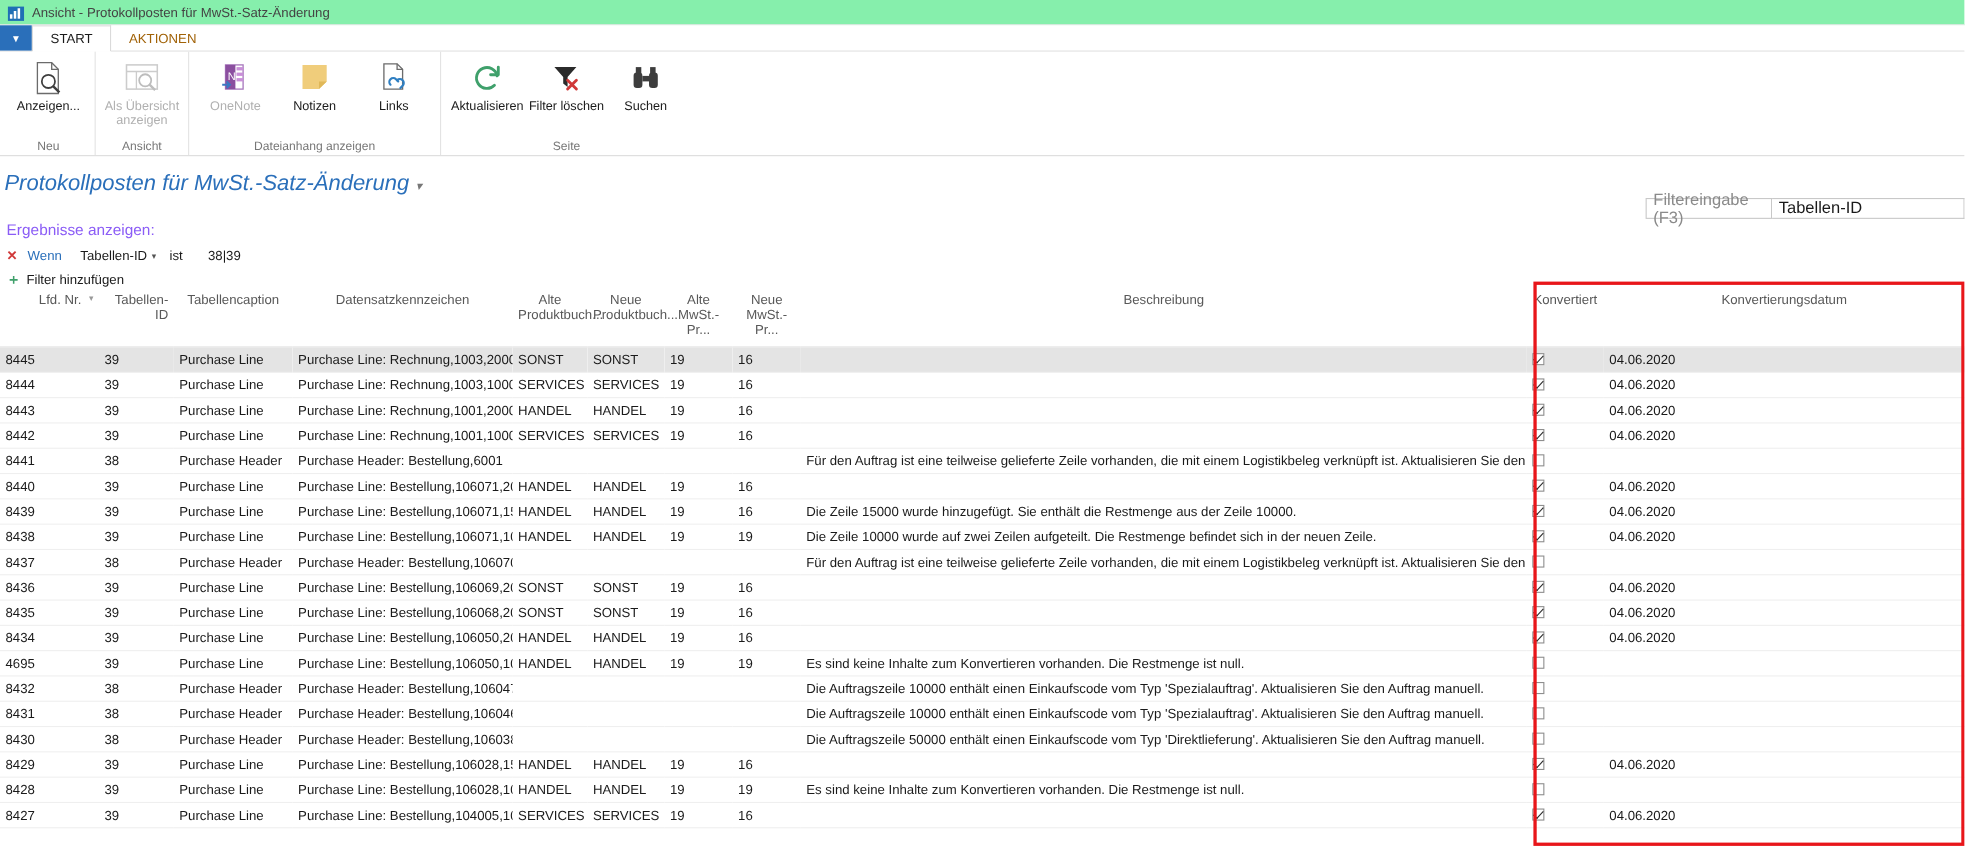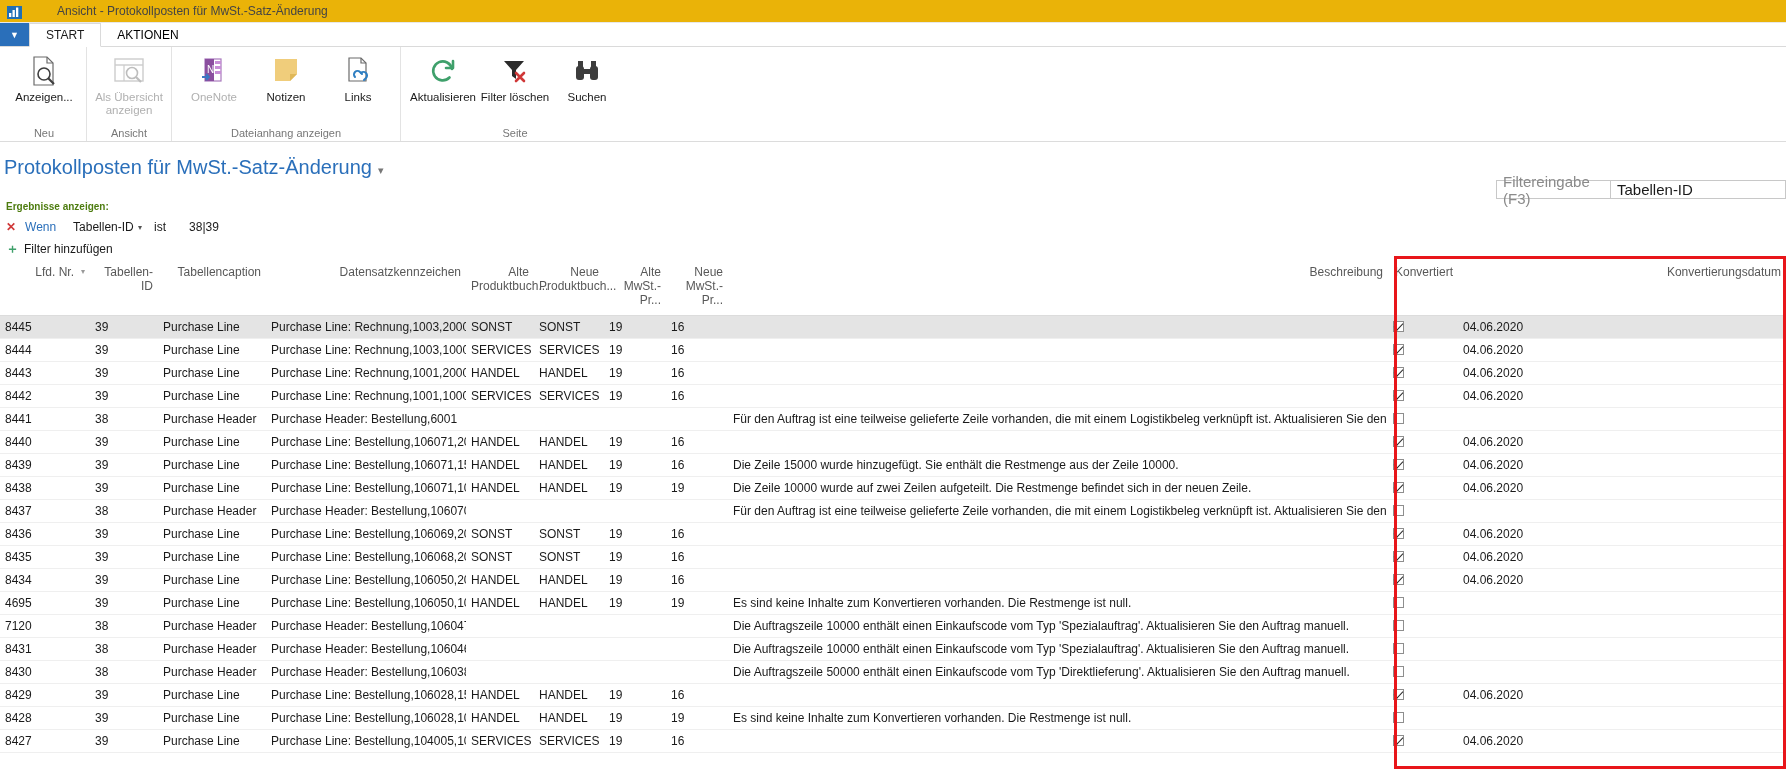--- a/index.html
+++ b/index.html
@@ -16,23 +16,22 @@
     overflow: hidden;
     position: relative;
   }
 
   
   .titlebar {
     height: 22px;
     display: flex;
     align-items: center;
     padding: 0 6px;
-    background: #eab308;
+    background: #86efac;
     border-bottom: 1px solid #e8e8e8;
-    gap: 28px;
   }
   .titlebar .app-icon {
     width: 16px; height: 16px;
     margin-right: 7px;
     display: inline-flex;
     align-items: flex-end;
     justify-content: center;
   }
   .titlebar .title-text {
     font-size: 12px;
@@ -54,21 +53,21 @@
     display: flex;
     align-items: center;
     justify-content: center;
     font-size: 9px;
   }
   .rtab {
     padding: 0 16px;
     display: flex;
     align-items: center;
     font-size: 12px;
-    color: #000000;
+    color: #a16207;
     border-right: 1px solid transparent;
   }
   .rtab.active {
     background: #ffffff;
     border: 1px solid #dadada;
     border-bottom: 1px solid #ffffff;
     margin-bottom: -1px;
     color: #1a1a1a;
   }
 
@@ -119,20 +118,21 @@
     font-size: 11.5px;
     line-height: 13px;
     text-align: center;
     color: #1a1a1a;
   }
   .rbtn.disabled .rlabel { color: #b0b0b0; }
 
   
   .page-head {
     padding: 14px 0 0 4px;
+    font-style: italic;
   }
   .page-title {
     font-size: 20px;
     color: #2a6fba;
     font-weight: normal;
     display: inline-block;
   }
   .page-title-caret {
     color: #777;
     font-size: 11px;
@@ -156,23 +156,23 @@
     align-items: center;
     padding: 0 6px;
     color: #8a8a8a;
     box-sizing: border-box;
   }
   .filterpane .fbox.f1 { width: 115px; }
   .filterpane .fbox.f2 { width: 175px; color: #1a1a1a; border-left: none; }
 
   
   .results-label {
-    font-size: 10px;
-    font-weight: bold;
-    color: #4d7c0f;
+    font-size: 14px;
+    font-weight: normal;
+    color: #8b5cf6;
     padding: 22px 0 6px 6px;
   }
   .filter-row {
     display: flex;
     align-items: center;
     font-size: 12px;
     padding-left: 6px;
     height: 18px;
   }
   .fx { color: #d03838; font-weight: bold; margin-right: 9px; font-size: 12px; }
@@ -201,21 +201,21 @@
   }
   table.grid-table {
     border-collapse: collapse;
     width: 1786px;
     table-layout: fixed;
     font-size: 12px;
   }
   table.grid-table thead th {
     font-weight: normal;
     color: #585858;
-    text-align: right;
+    text-align: center;
     vertical-align: top;
     padding: 3px 5px 8px 5px;
     border-bottom: 1px solid #dcdcdc;
     line-height: 14px;
     white-space: normal;
   }
   table.grid-table thead th.num { text-align: right; }
   table.grid-table tbody td {
     padding: 4px 5px;
     border-bottom: 1px solid #efefef;
@@ -635,21 +635,21 @@
           <td>Purchase Line: Bestellung,106050,10000</td>
           <td>HANDEL</td>
           <td>HANDEL</td>
           <td>19</td>
           <td>19</td>
           <td class="desc">Es sind keine Inhalte zum Konvertieren vorhanden. Die Restmenge ist null.</td>
           <td><span class="cbx"></span></td>
           <td></td>
         </tr>
         <tr>
-          <td class="num">7120</td>
+          <td class="num">8432</td>
           <td class="num">38</td>
           <td>Purchase Header</td>
           <td>Purchase Header: Bestellung,106047</td>
           <td></td>
           <td></td>
           <td></td>
           <td></td>
           <td class="desc">Die Auftragszeile 10000 enthält einen Einkaufscode vom Typ 'Spezialauftrag'. Aktualisieren Sie den Auftrag manuell.</td>
           <td><span class="cbx"></span></td>
           <td></td>

